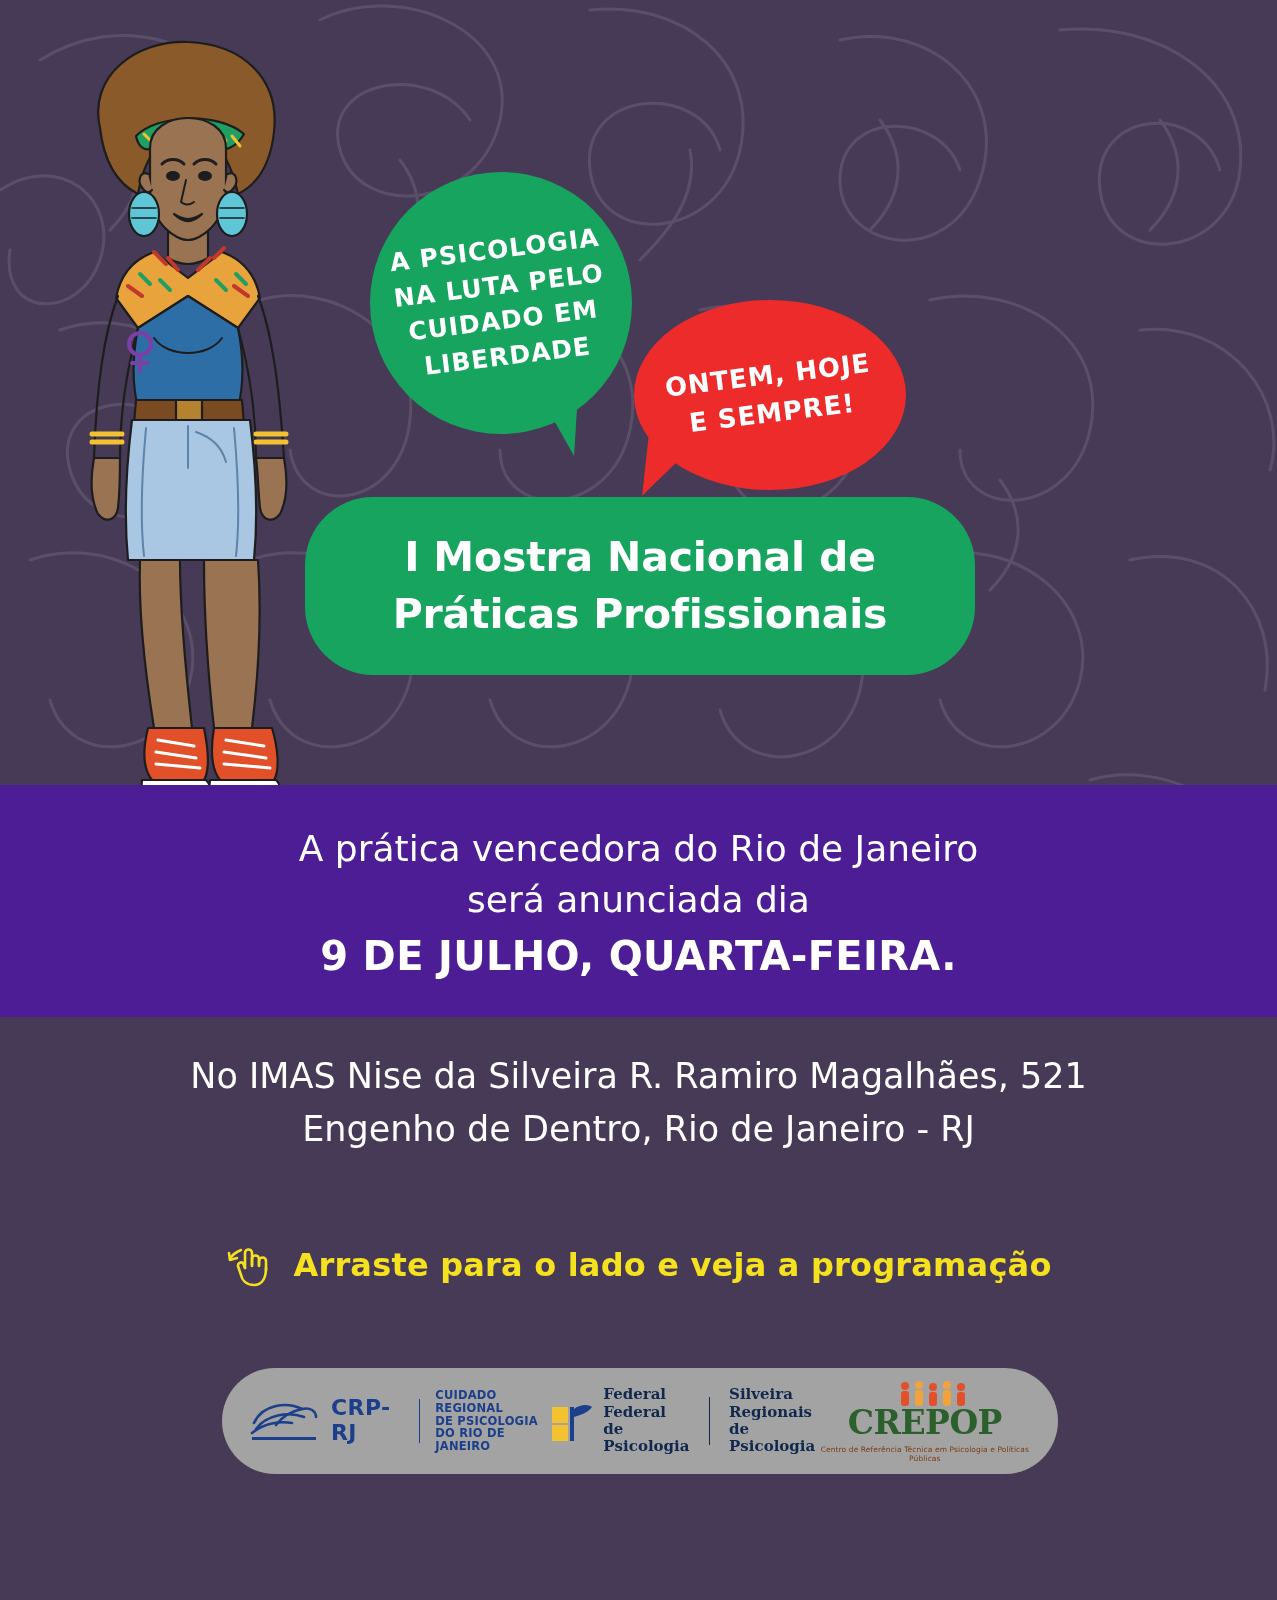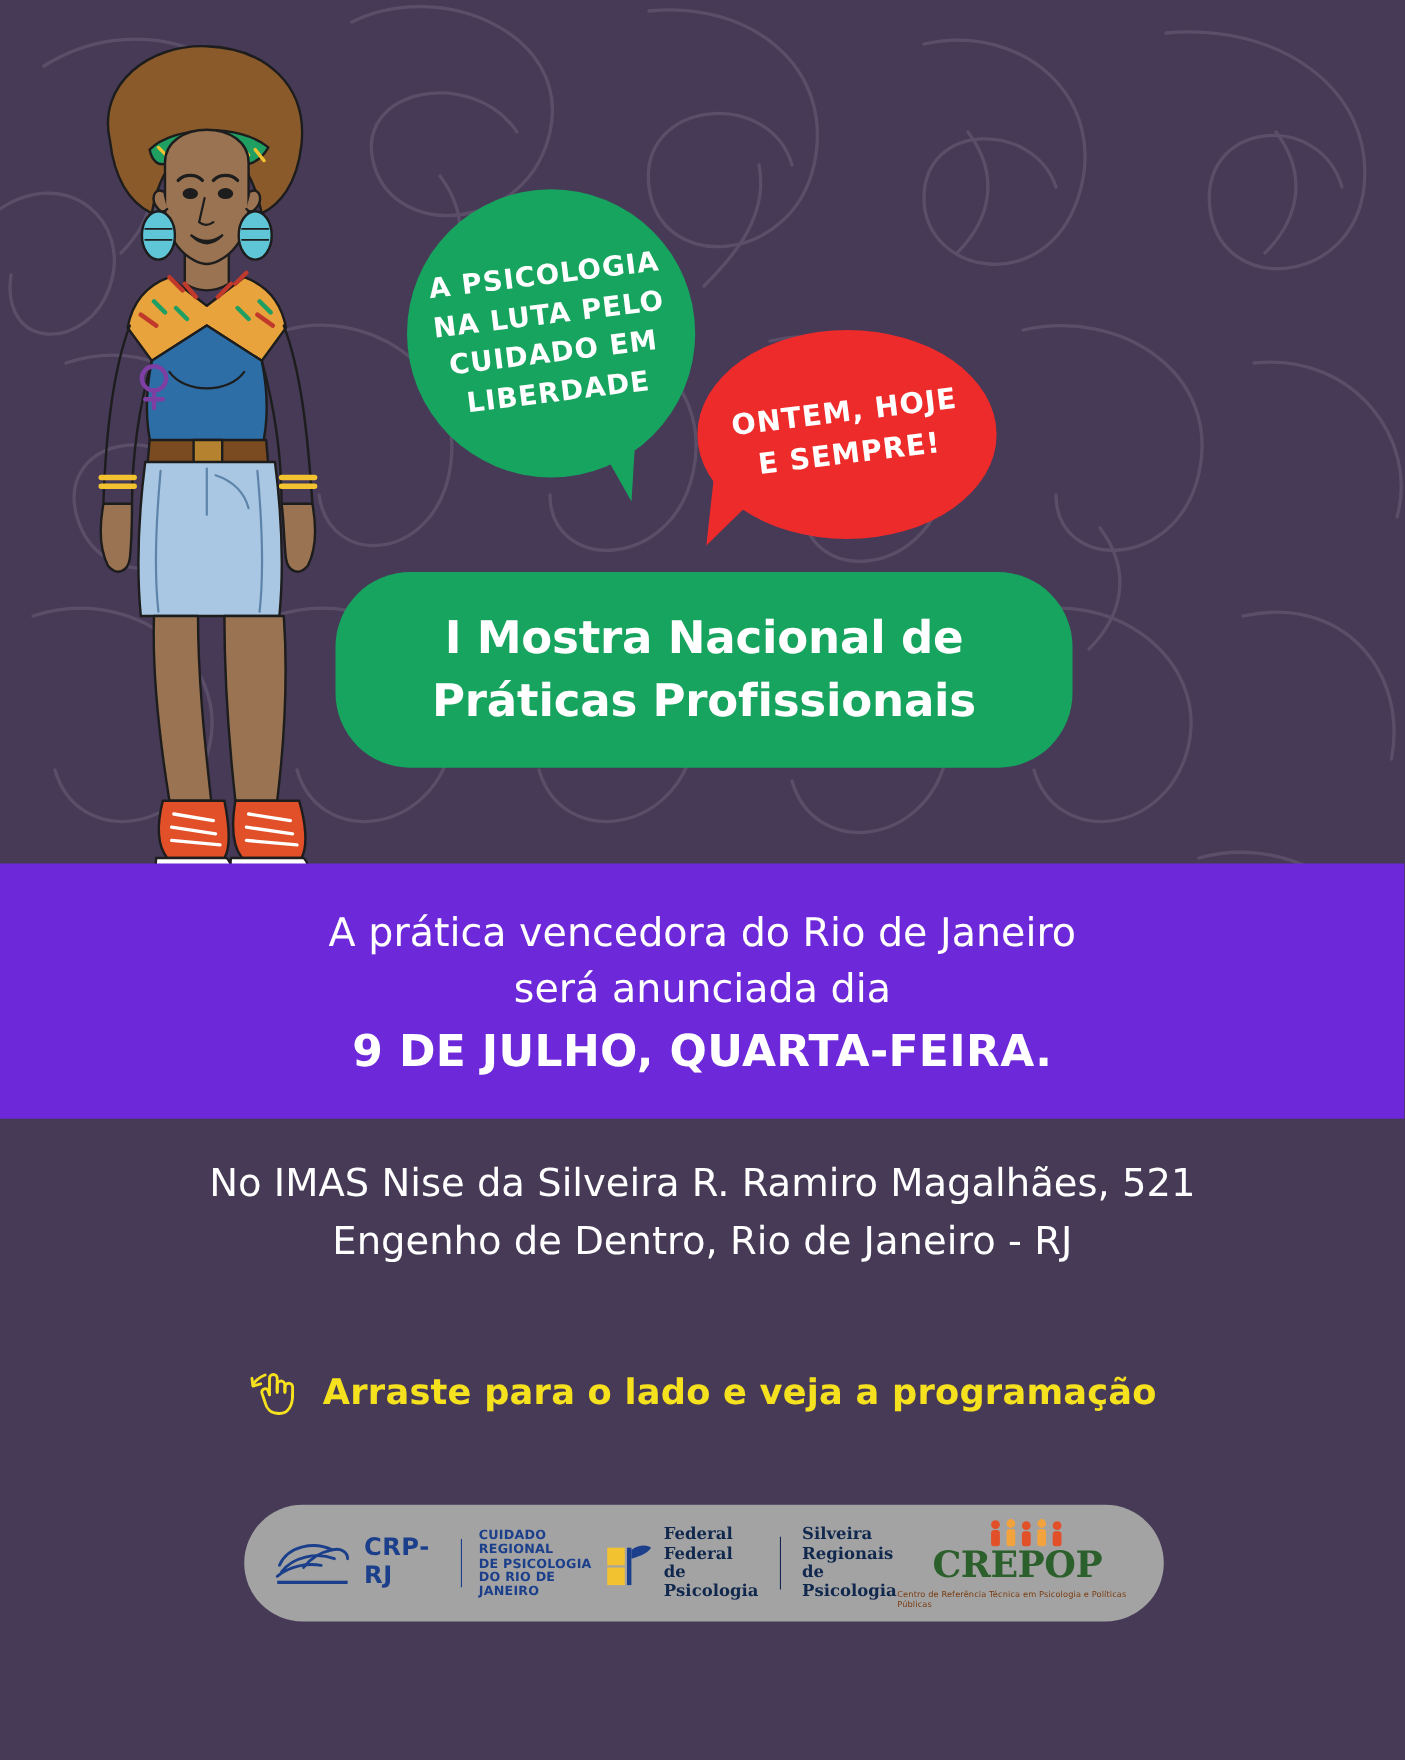--- a/index.html
+++ b/index.html
@@ -117,39 +117,38 @@
     left: 305px;
     top: 497px;
     width: 670px;
     height: 178px;
     background: #17a45f;
     border-radius: 68px;
     display: flex;
     flex-direction: column;
     align-items: center;
     justify-content: center;
-    margin-top: 23px;
   }
   .bubble-green-big .line {
     color: #ffffff;
     font-size: 41px;
     font-weight: 700;
     line-height: 1.38;
     letter-spacing: -0.2px;
     text-align: center;
   }
 
   
   .pink-band {
     position: absolute;
     left: 0;
     top: 785px;
     width: 1277px;
     height: 232px;
-    background: #6d28d9;
+    background: #4c1d95;
     display: flex;
     flex-direction: column;
     align-items: center;
     justify-content: center;
   }
   .pink-band .l1,
   .pink-band .l2 {
     color: #ffffff;
     font-size: 36px;
     line-height: 1.42;
@@ -464,21 +463,21 @@
         <div class="cfp-lines">Psicologia</div>
       </div>
       <div class="divider-v"></div>
       <div class="txt-block">
         <div class="cr-lines">Silveira</div>
         <div class="cr-lines">Regionais de</div>
         <div class="cr-lines">Psicologia</div>
       </div>
     </div>
 
-    <div class="logo" style="flex-direction:column;align-items:center;gap:0;">
+    <div class="logo" style="flex-direction:column;align-items:center;gap:0;text-align:center;">
       <svg class="mark" width="92" height="26" viewBox="0 0 92 26" aria-hidden="true" style="margin-left:28px;">
         <g>
           <circle cx="12" cy="6" r="4" fill="#e2502a"></circle>
             <rect x="8" y="11" width="8" height="15" rx="3" fill="#e2502a"></rect>
           <circle cx="26" cy="5" r="4" fill="#f2a33d"></circle>
             <rect x="22" y="10" width="8" height="16" rx="3" fill="#f2a33d"></rect>
           <circle cx="40" cy="7" r="4" fill="#e2502a"></circle>
             <rect x="36" y="12" width="8" height="14" rx="3" fill="#e2502a"></rect>
           <circle cx="54" cy="5" r="4" fill="#f2a33d"></circle>
             <rect x="50" y="10" width="8" height="16" rx="3" fill="#f2a33d"></rect>

